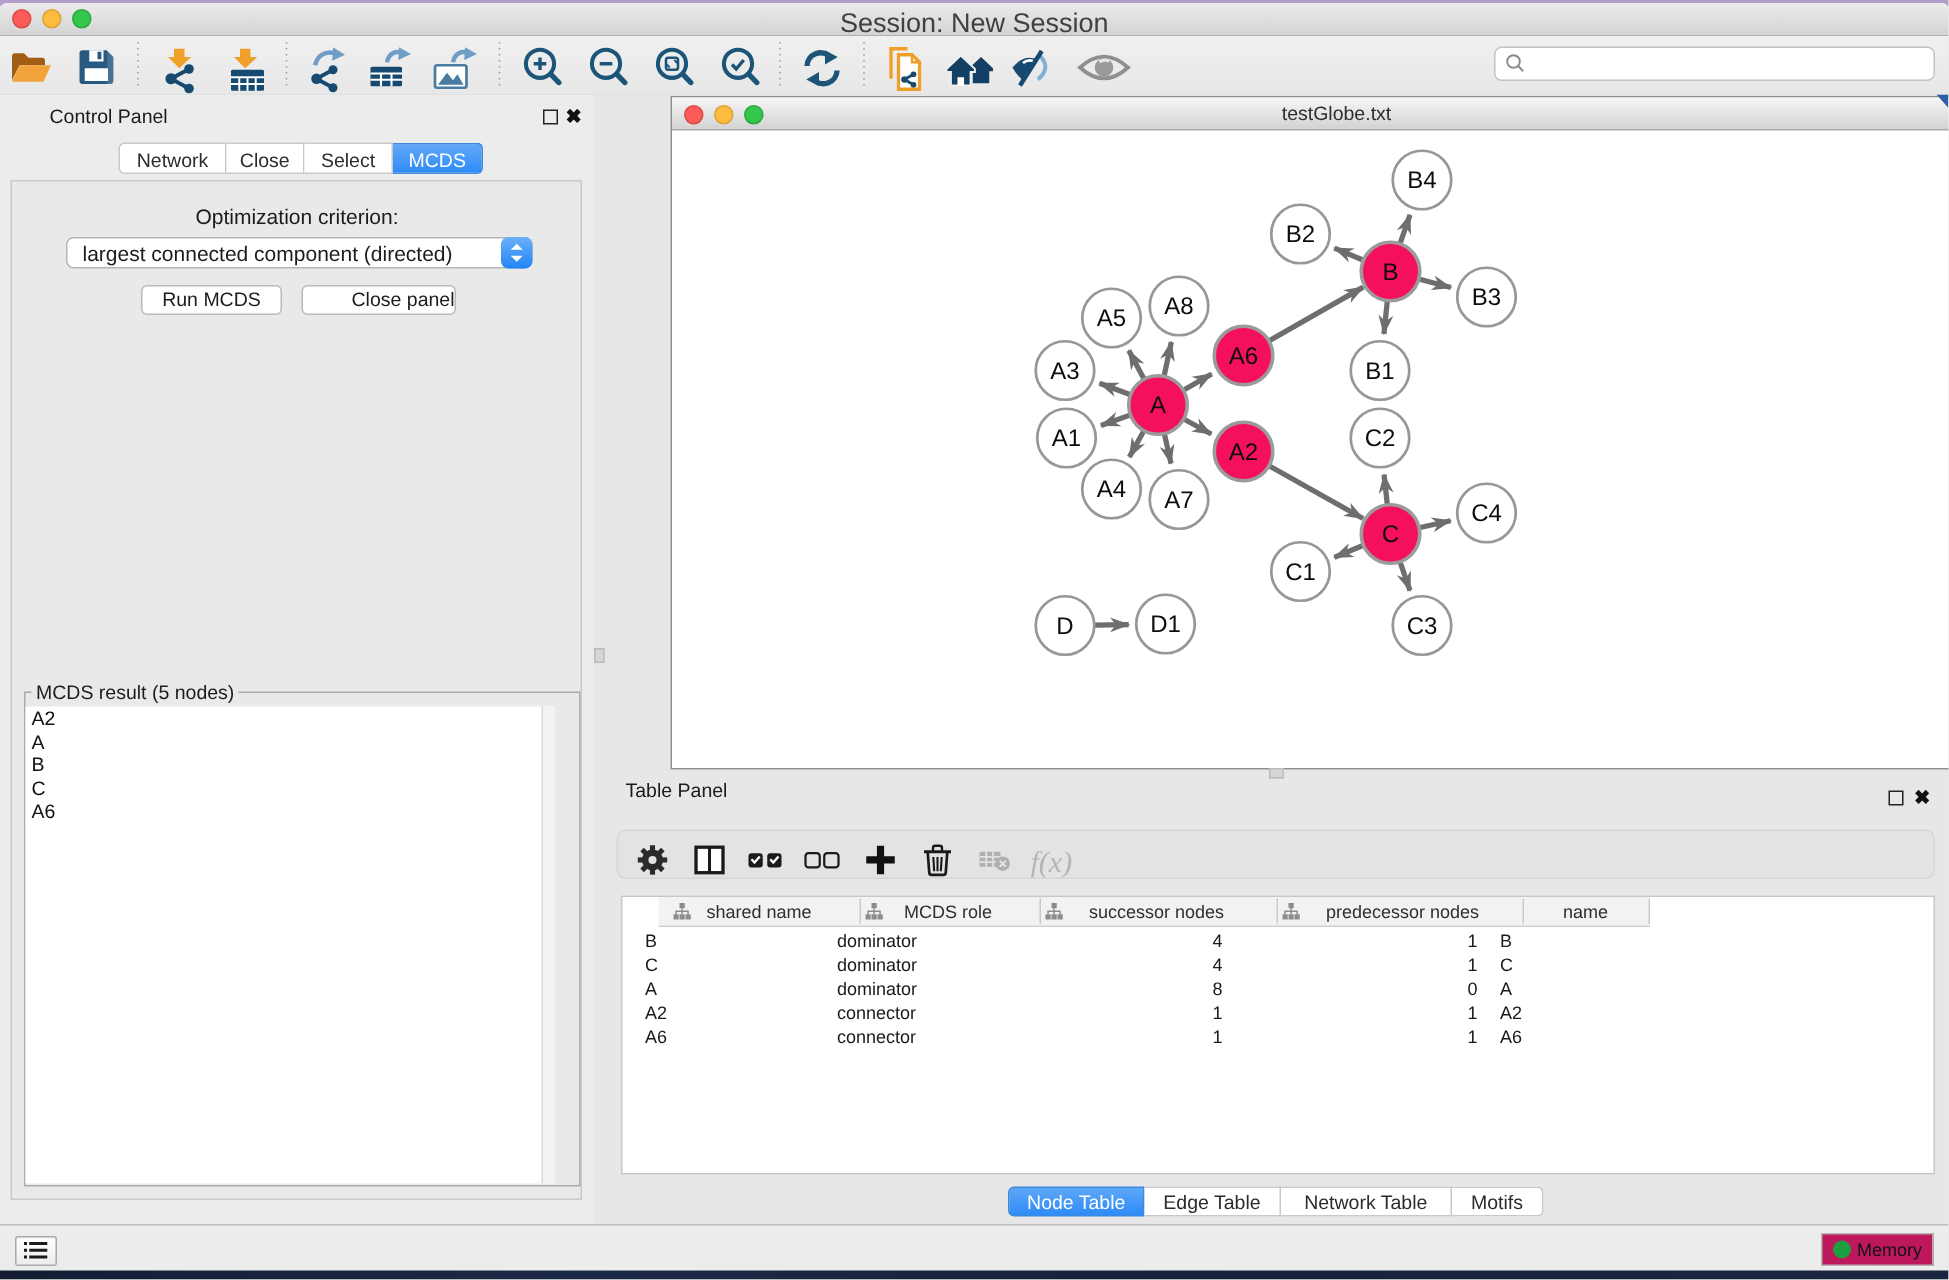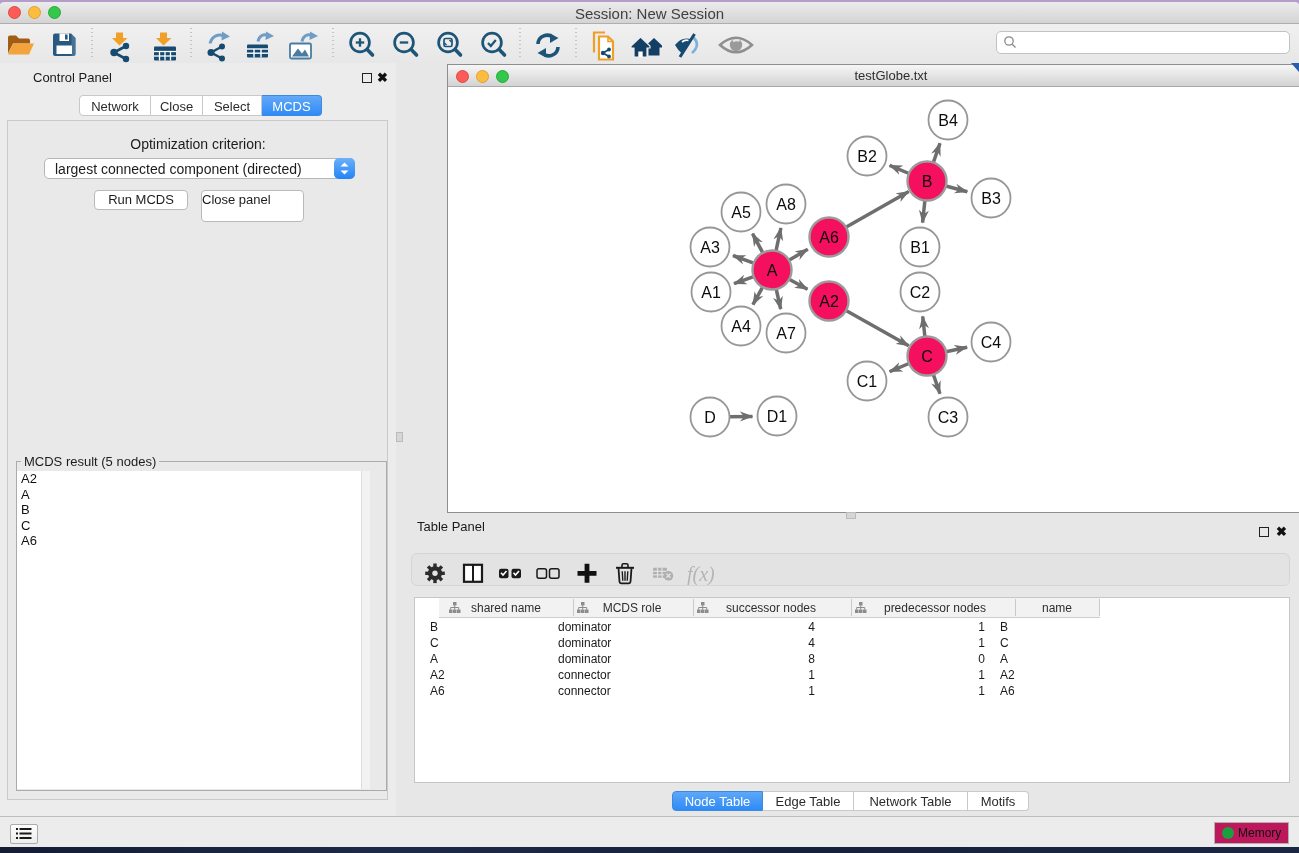--- a/index.html
+++ b/index.html
@@ -13,21 +13,21 @@
  background:#ffffff;border:1px solid #c9c9c9;font-size:13px;color:#2b2b2b;box-sizing:border-box;border-left:none;}
 </style></head>
 <body>
 
 <div class="abs" style="left:0;top:0;width:1299px;height:4px;background:#b49dcb;"></div>
 
 <div class="abs" style="left:0;top:2px;width:1299px;height:21px;background:linear-gradient(#ebebeb,#d4d4d4);border-bottom:1px solid #aeaeae;border-radius:4px 4px 0 0;"></div>
 <div class="tl" style="left:8px;top:6px;background:#fc5b57;border:0.5px solid #d94c43;"></div>
 <div class="tl" style="left:28px;top:6px;background:#fdbc40;border:0.5px solid #dfa036;"></div>
 <div class="tl" style="left:48px;top:6px;background:#34c84a;border:0.5px solid #2aa73c;"></div>
-<div class="abs" style="left:0;top:5px;width:1299px;text-align:center;font-size:15px;color:#404040;">Session: New Session</div>
+<div class="abs" style="left:0;top:5px;width:1299px;text-align:center;font-size:18px;color:#404040;">Session: New Session</div>
 
 <div class="abs" id="toolbar" style="left:0;top:24px;width:1299px;height:39px;background:linear-gradient(#f0f0f0,#e7e7e7);border-bottom:1px solid #c3c3c3;">
 <svg width="1299" height="39" viewBox="0 0 1299 39">
 <g stroke="#9a9a9a" stroke-width="1" stroke-dasharray="1,3">
 <line x1="92" y1="4" x2="92" y2="35"></line>
         <line x1="191" y1="4" x2="191" y2="35"></line>
 <line x1="333" y1="4" x2="333" y2="35"></line>
         <line x1="520" y1="4" x2="520" y2="35"></line>
 <line x1="576" y1="4" x2="576" y2="35"></line>
       </g>
@@ -191,21 +191,21 @@
 <div class="abs" style="left:44px;top:158px;width:311px;height:21px;background:#fff;border:1px solid #b6b6b6;border-radius:5px;box-sizing:border-box;">
   <div class="abs" style="left:10px;top:2px;font-size:14px;color:#1c1c1c;">largest connected component (directed)</div>
   <div class="abs" style="right:-1px;top:-1px;width:21px;height:21px;border-radius:5px;background:linear-gradient(#6cb0f8,#2185f6);">
     <svg width="21" height="21" viewBox="0 0 21 21">
         <path d="M6.5 8.5 L10.5 4.5 L14.5 8.5z M6.5 12.5 L10.5 16.5 L14.5 12.5z" fill="#fff"></path>
       </svg>
   </div>
 </div>
 
 <div class="abs" style="left:94px;top:190px;width:94px;height:20px;background:#fff;border:1px solid #b9b9b9;border-radius:4px;box-sizing:border-box;text-align:center;font-size:13px;line-height:18px;color:#1c1c1c;">Run MCDS</div>
-<div class="abs" style="left:201px;top:190px;width:103px;height:32px;background:#fff;border:1px solid #b9b9b9;border-radius:4px;box-sizing:border-box;text-align:left;font-size:13px;line-height:18px;color:#1c1c1c;">Close panel</div>
+<div class="abs" style="left:201px;top:190px;width:103px;height:20px;background:#fff;border:1px solid #b9b9b9;border-radius:4px;box-sizing:border-box;text-align:right;font-size:13px;line-height:18px;color:#1c1c1c;">Close panel</div>
 
 <div class="abs" style="left:16px;top:461px;width:371px;height:330px;border:1px solid #ababab;box-sizing:border-box;"></div>
 <div class="abs" style="left:21px;top:454px;background:#e9e9e9;padding:0 3px;font-size:13px;color:#1c1c1c;">MCDS result (5 nodes)</div>
 <div class="abs" style="left:17px;top:471px;width:353px;height:318px;background:#fff;"></div>
 <div class="abs" style="left:361px;top:471px;width:9px;height:318px;background:#f2f2f2;border-left:1px solid #dcdcdc;box-sizing:border-box;"></div>
 <div class="abs" style="left:21px;top:471px;font-size:13px;color:#111;line-height:15.5px;">A2<br>A<br>B<br>C<br>A6</div>
 
 <div class="abs" style="left:396px;top:63px;width:903px;height:753px;background:#e7e7e7;"></div>
 <div class="abs" id="netwin" style="left:404px;top:64px;width:888px;height:449px;background:#fff;border:1px solid #8e8e8e;box-sizing:border-box;margin-left:43px;">
   <div style="position:absolute;left:0;top:0;width:100%;height:22px;background:linear-gradient(#f6f6f6,#d3d3d3);border-bottom:1px solid #a8a8a8;box-sizing:border-box;"></div>

